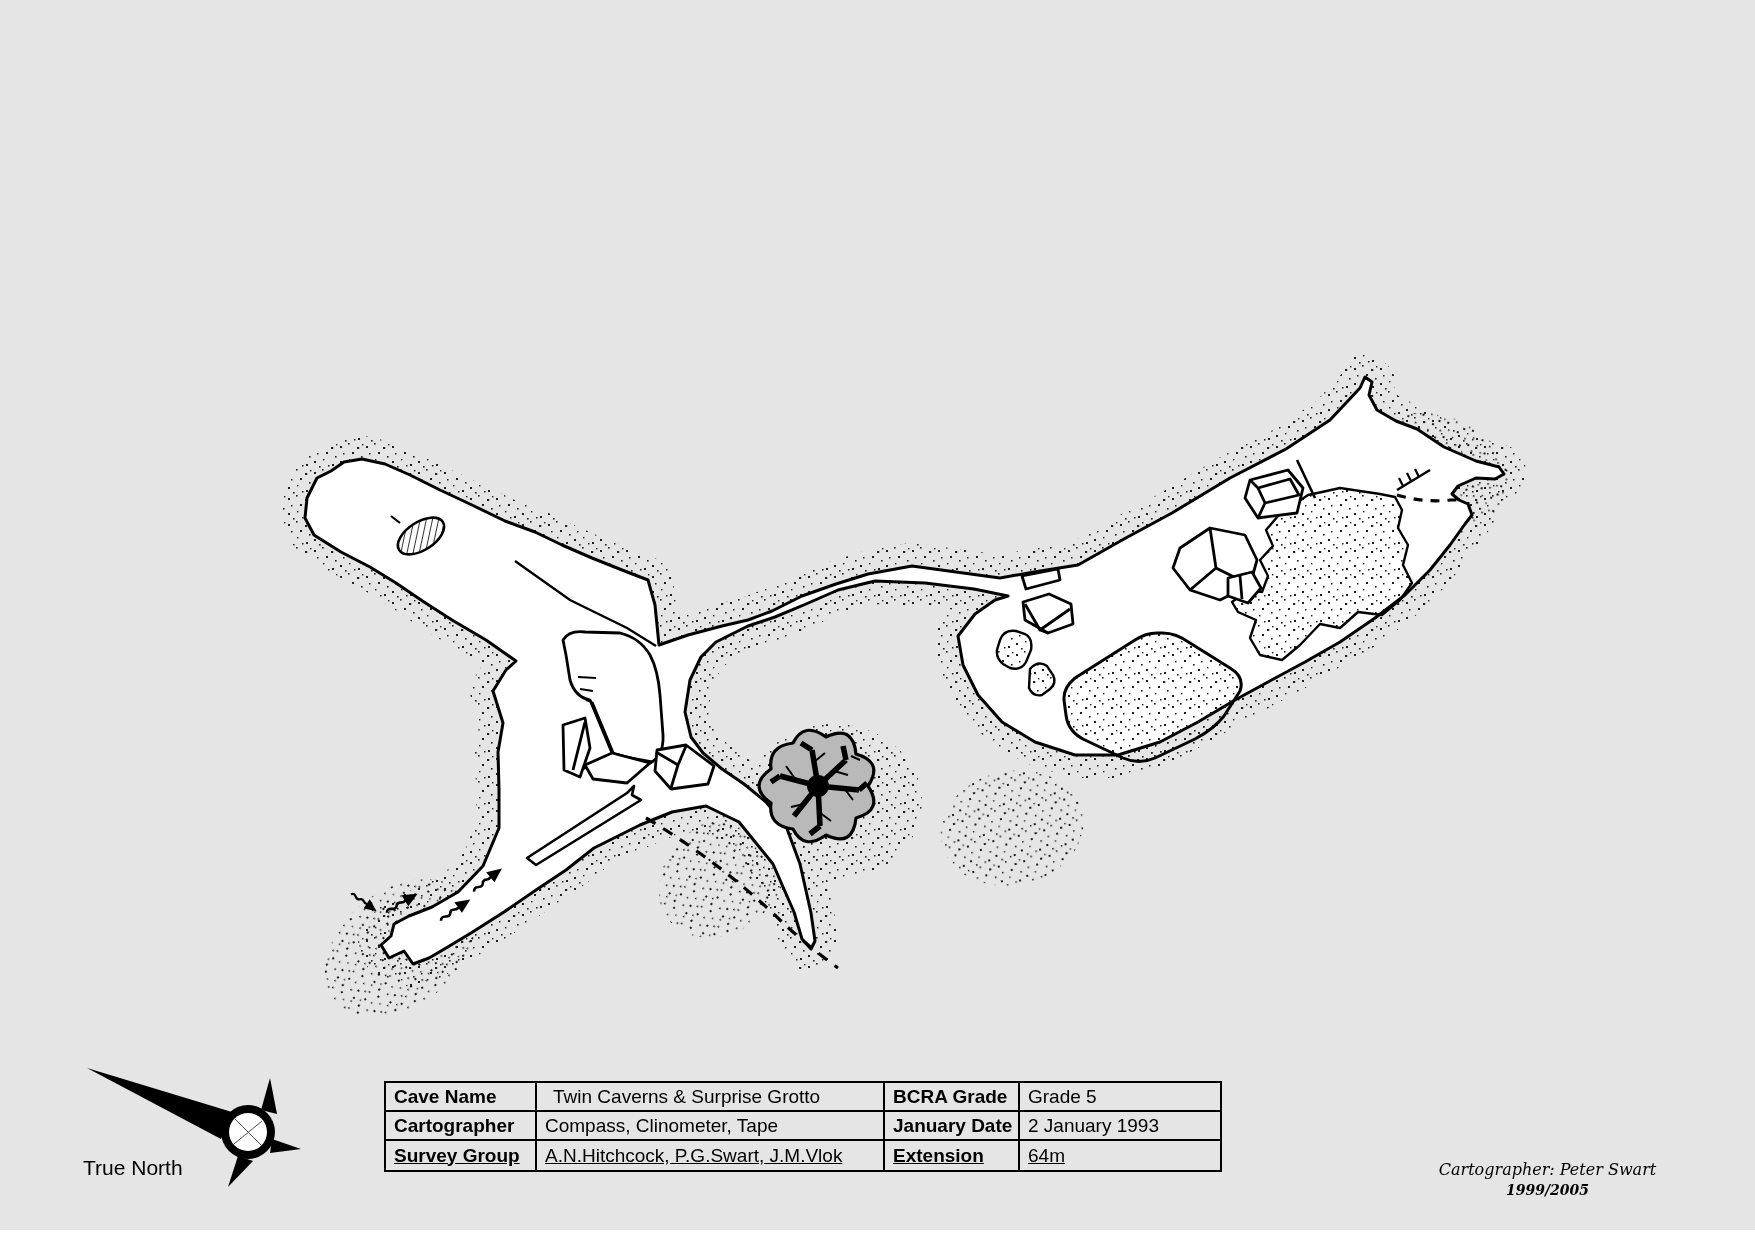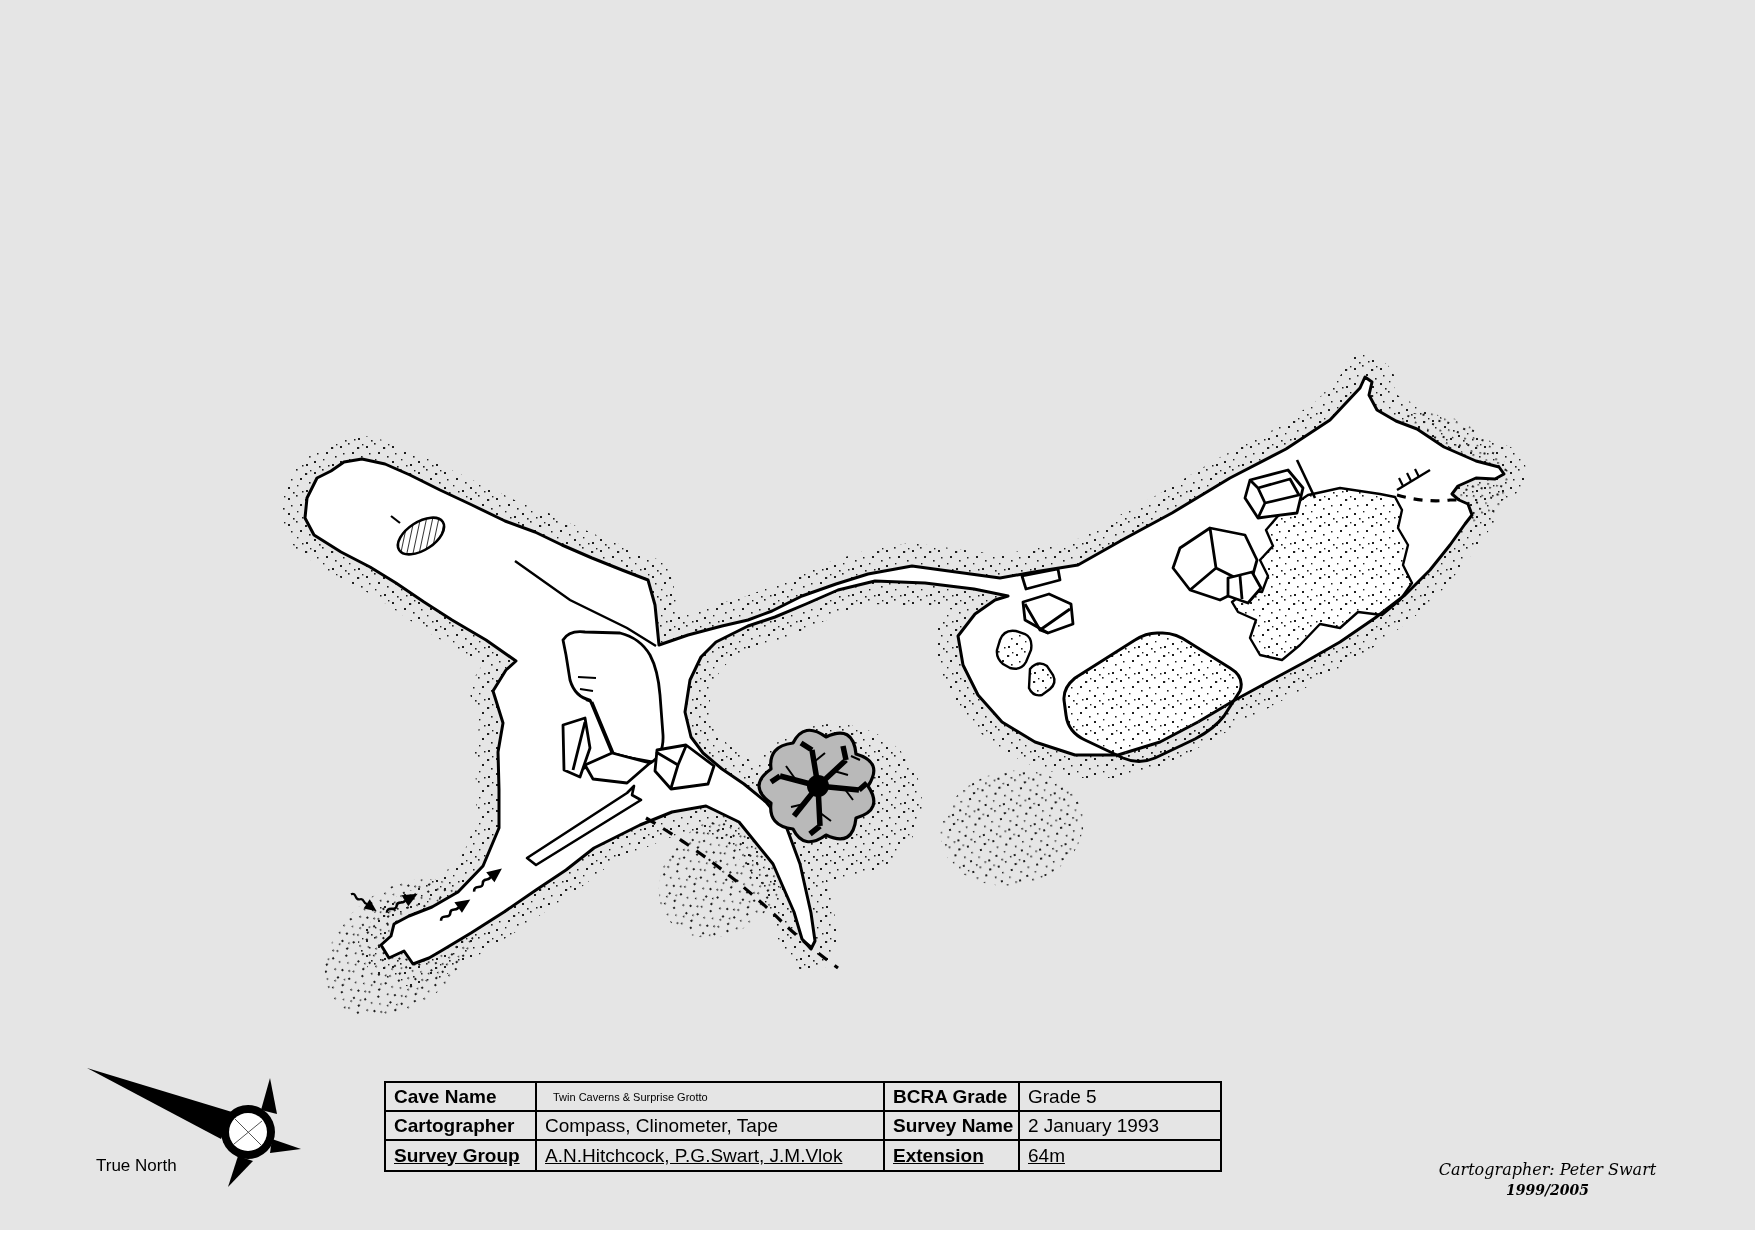--- a/index.html
+++ b/index.html
@@ -8,24 +8,24 @@
   .map-svg{position:absolute;left:0;top:0;width:1755px;height:1242px;}
 
   
   .survey-table{position:absolute;left:384px;top:1081px;border:2px solid #000;
      display:grid;grid-template-columns:151px 348px 135px 200px;grid-auto-rows:29px;}
   .survey-table .cell{border-right:2px solid #000;border-bottom:2px solid #000;
      display:flex;align-items:center;padding:0 4px 0 8px;font-size:19px;white-space:nowrap;overflow:hidden;}
   .survey-table .cell.last{border-right:none;}
   .survey-table .cell.bottom{border-bottom:none;text-decoration:underline;}
   .survey-table .lbl{font-weight:bold;}
-  .survey-table .small{font-size:11px;padding-left:16px;}
+  .survey-table .small{font-size:19px;padding-left:16px;}
 
   
-  .north-label{position:absolute;left:96px;top:1156px;font-size:17px;}
+  .north-label{position:absolute;left:83px;top:1156px;font-size:21px;}
 
   
   .scalebar{position:absolute;left:1400px;top:1114px;width:293px;height:110px;}
   .scalebar .topline{position:absolute;left:0;top:8px;width:293px;height:0;border-top:2px solid #000;}
   .scalebar .tick{position:absolute;top:0;width:2px;height:10px;background:#000;}
   .scalebar .tick.l{left:0;} .scalebar .tick.r{right:0;}
   .scalebar .band{position:absolute;left:0;top:12px;width:291px;height:8px;
      border:1.5px solid #000;display:flex;}
   .scalebar .seg{flex:1 1 0;height:100%;}
   .scalebar .slabel{position:absolute;left:0;top:25px;width:100%;text-align:center;
@@ -188,21 +188,21 @@
   </svg>
 
   <div class="survey-table">
     <div class="cell lbl">Cave Name</div>
     <div class="cell small">Twin Caverns &amp; Surprise Grotto</div>
     <div class="cell lbl">BCRA Grade</div>
     <div class="cell last">Grade 5</div>
 
     <div class="cell lbl">Cartographer</div>
     <div class="cell">Compass, Clinometer, Tape</div>
-    <div class="cell lbl">Survey Name</div>
+    <div class="cell lbl">January Date</div>
     <div class="cell last">2 January 1993</div>
 
     <div class="cell lbl bottom">Survey Group</div>
     <div class="cell bottom">A.N.Hitchcock, P.G.Swart, J.M.Vlok</div>
     <div class="cell lbl bottom">Extension</div>
     <div class="cell last bottom">64m</div>
   </div>
 
   <div class="north-label">True North</div>
 

